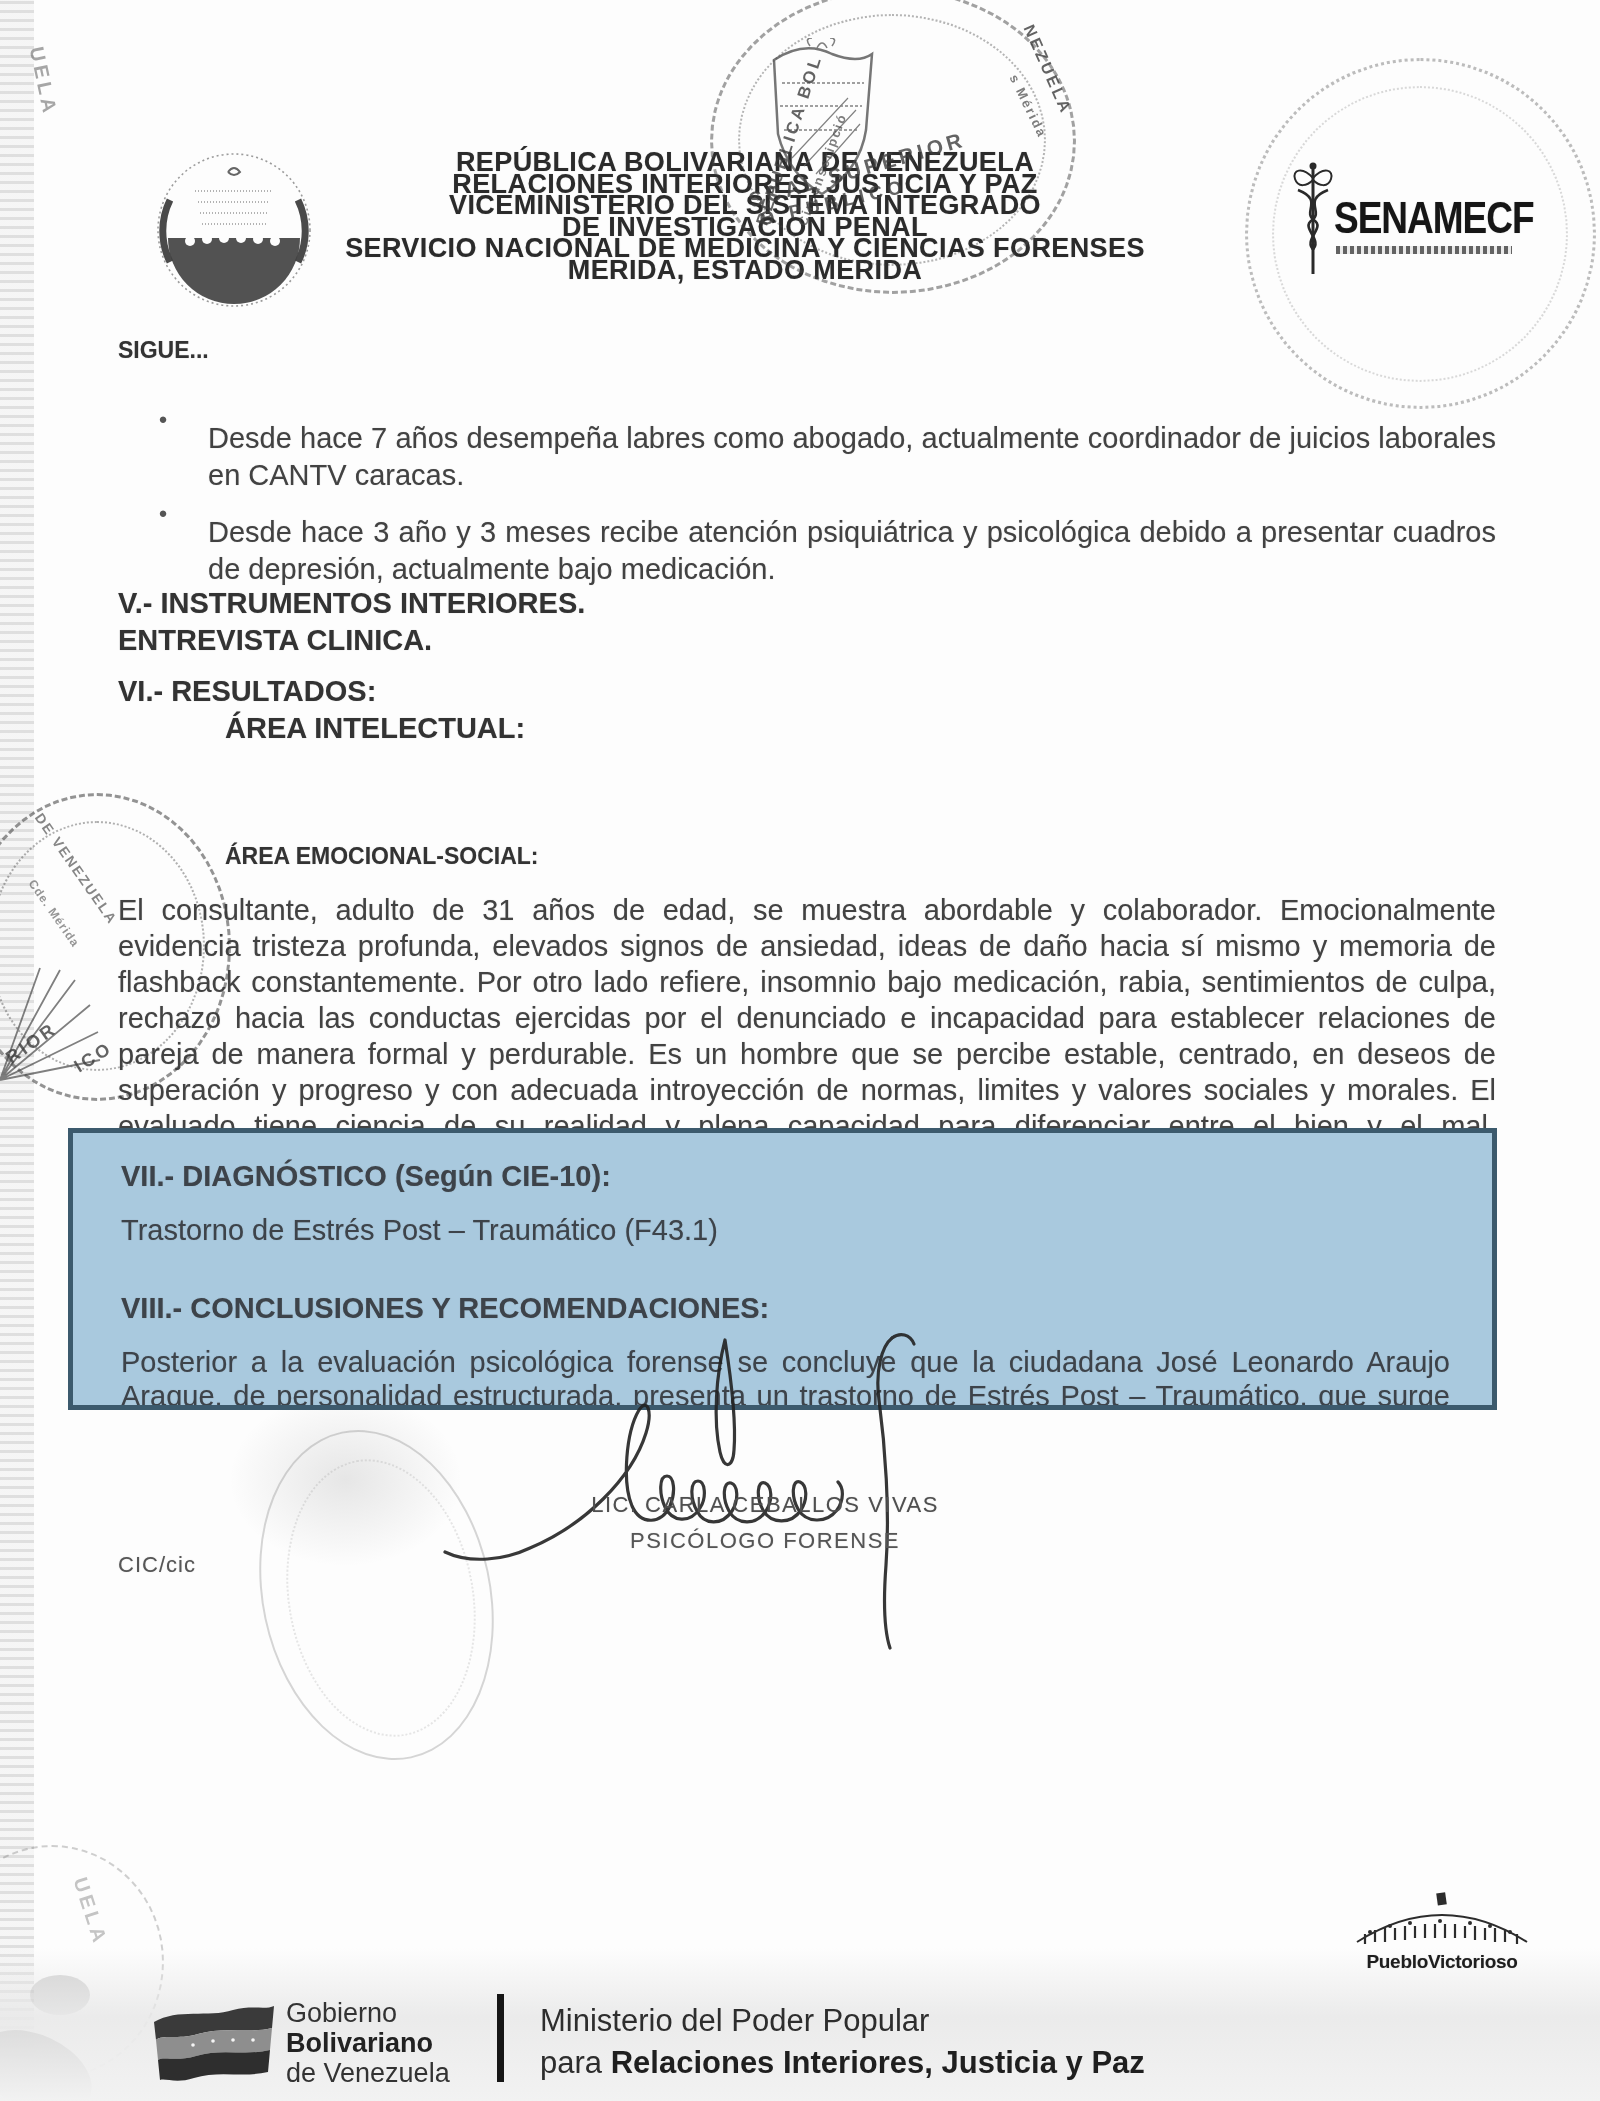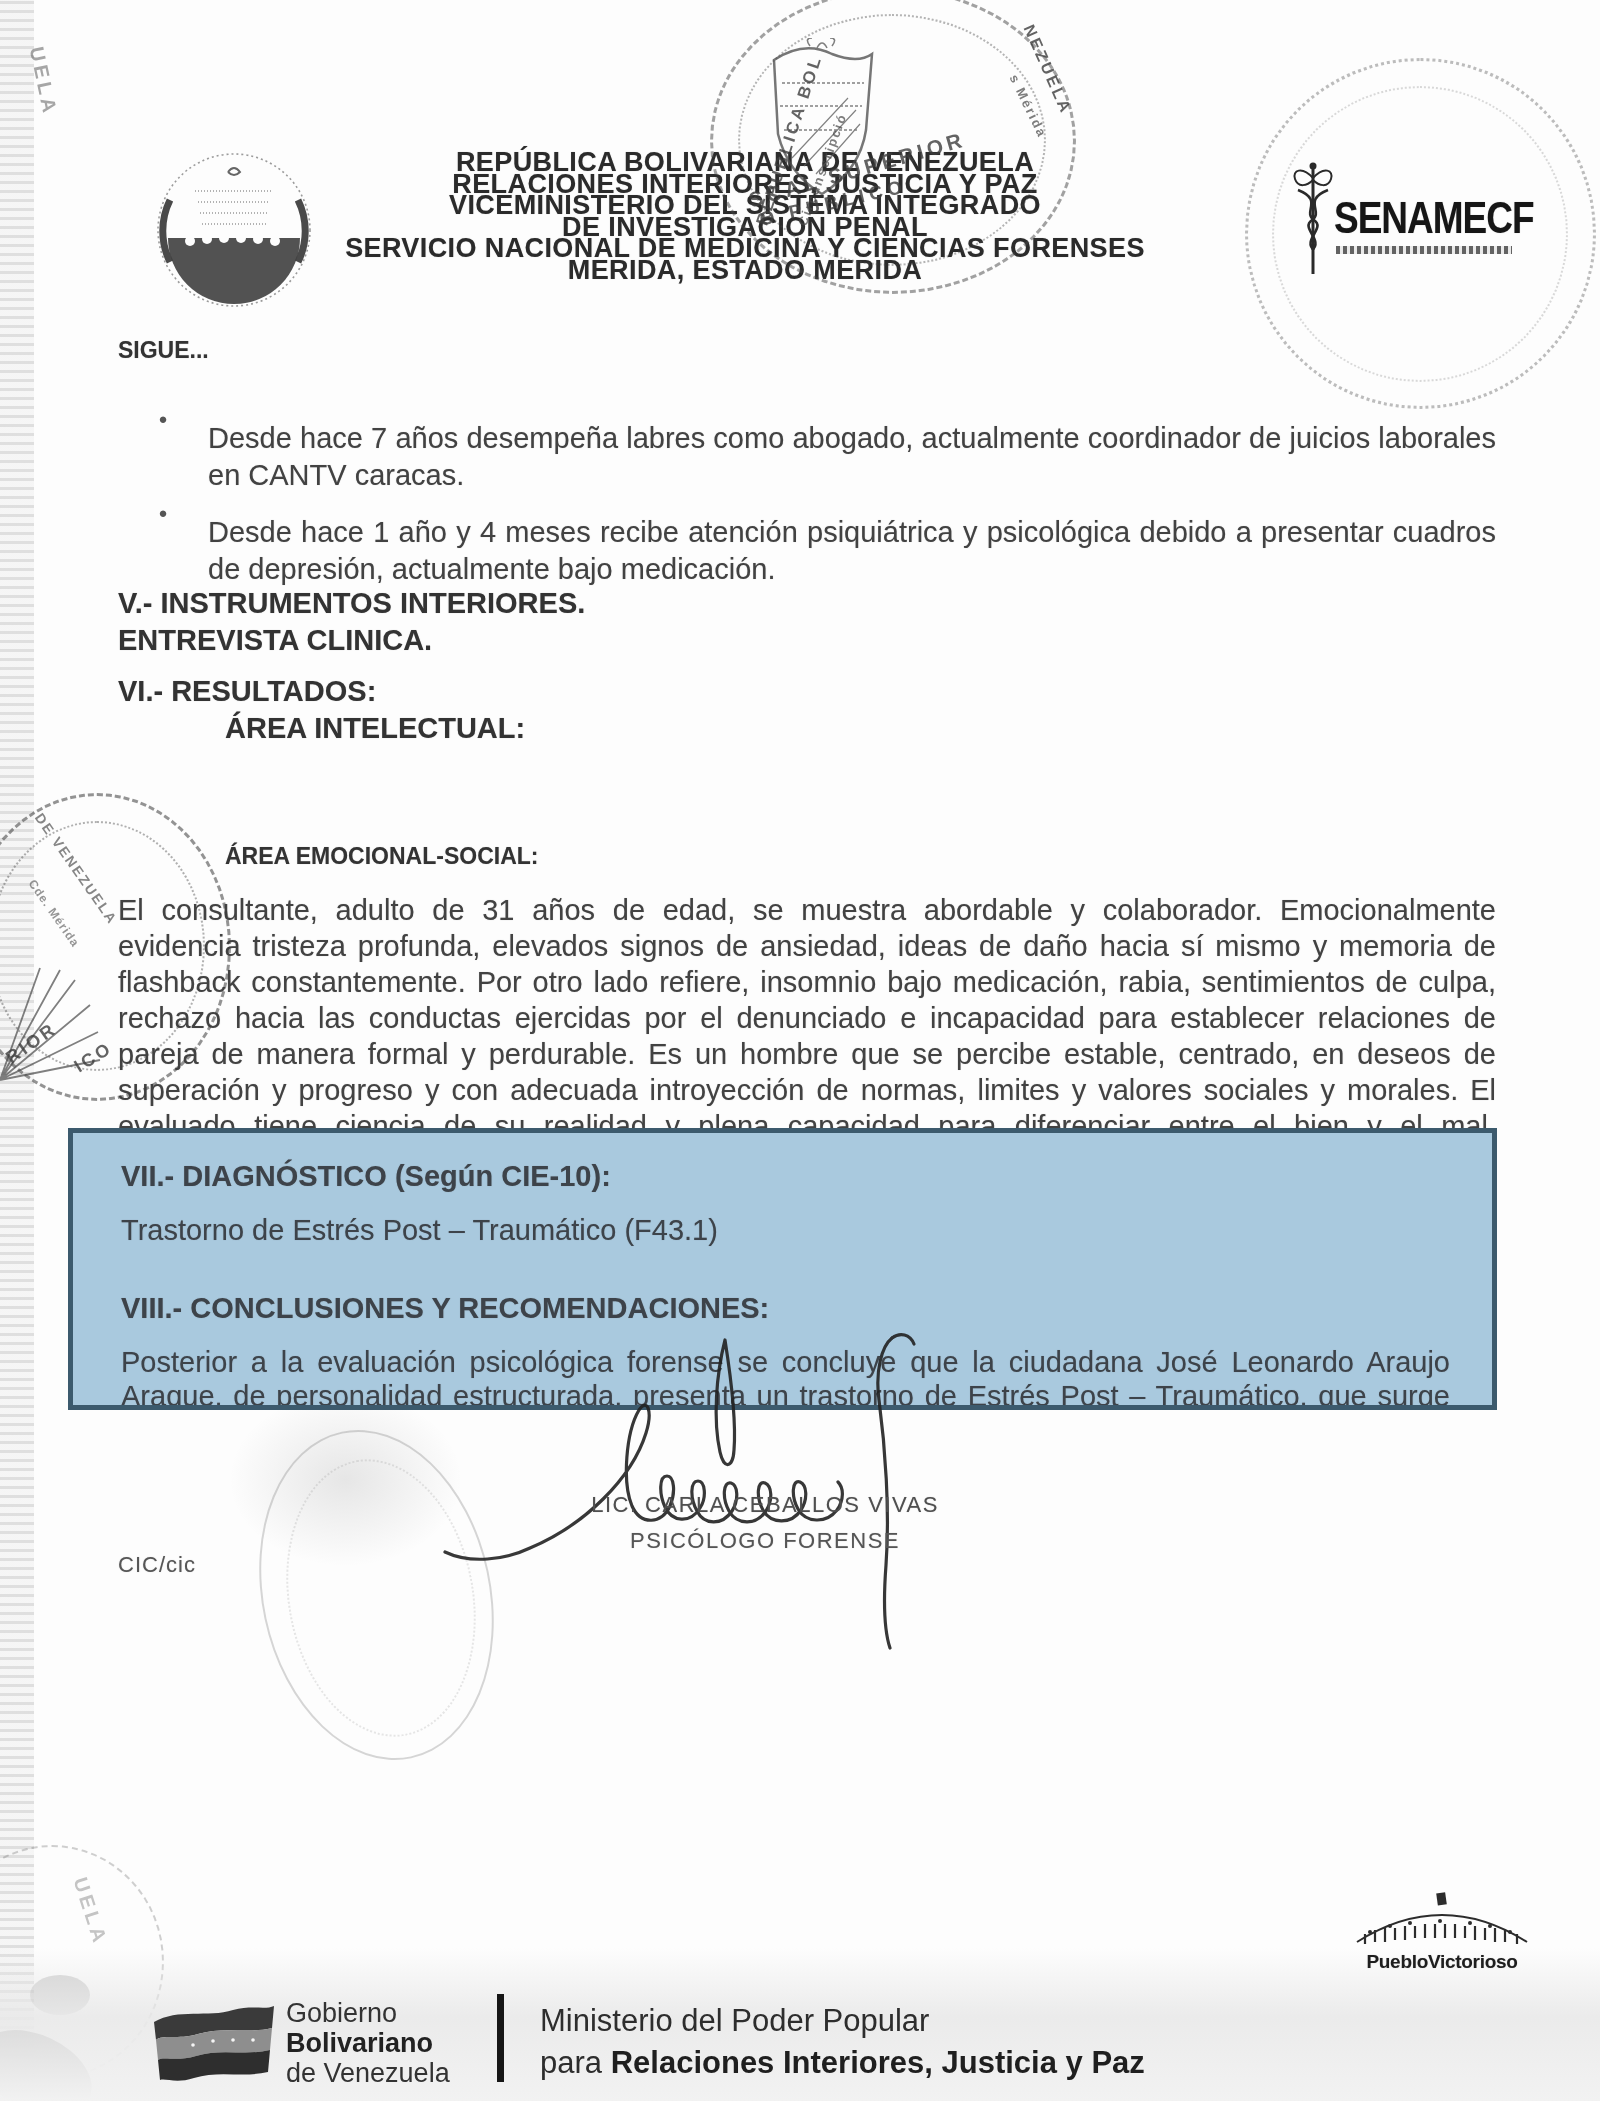--- a/index.html
+++ b/index.html
@@ -141,21 +141,21 @@
 
   <div class="abs sigue scan">SIGUE...</div>
 
   <div class="abs bullets">
     <div class="b-row">
       <div class="b-dot">●</div>
       <div class="b-text btxt scan">Desde hace 7 años desempeña labres como abogado, actualmente coordinador de juicios laborales en CANTV caracas.</div>
     </div>
     <div class="b-row">
       <div class="b-dot">●</div>
-      <div class="b-text btxt scan">Desde hace 1 año y 4 meses recibe atención psiquiátrica y psicológica debido a presentar cuadros de depresión, actualmente bajo medicación.</div>
+      <div class="b-text btxt scan">Desde hace 3 año y 3 meses recibe atención psiquiátrica y psicológica debido a presentar cuadros de depresión, actualmente bajo medicación.</div>
     </div>
   </div>
 
   <div class="abs sec-v btxt">
     <div class="bold scan">V.- INSTRUMENTOS INTERIORES.</div>
     <div class="bold scan">ENTREVISTA CLINICA.</div>
   </div>
 
   <div class="abs sec-vi btxt">
     <div class="bold scan">VI.- RESULTADOS:</div>

